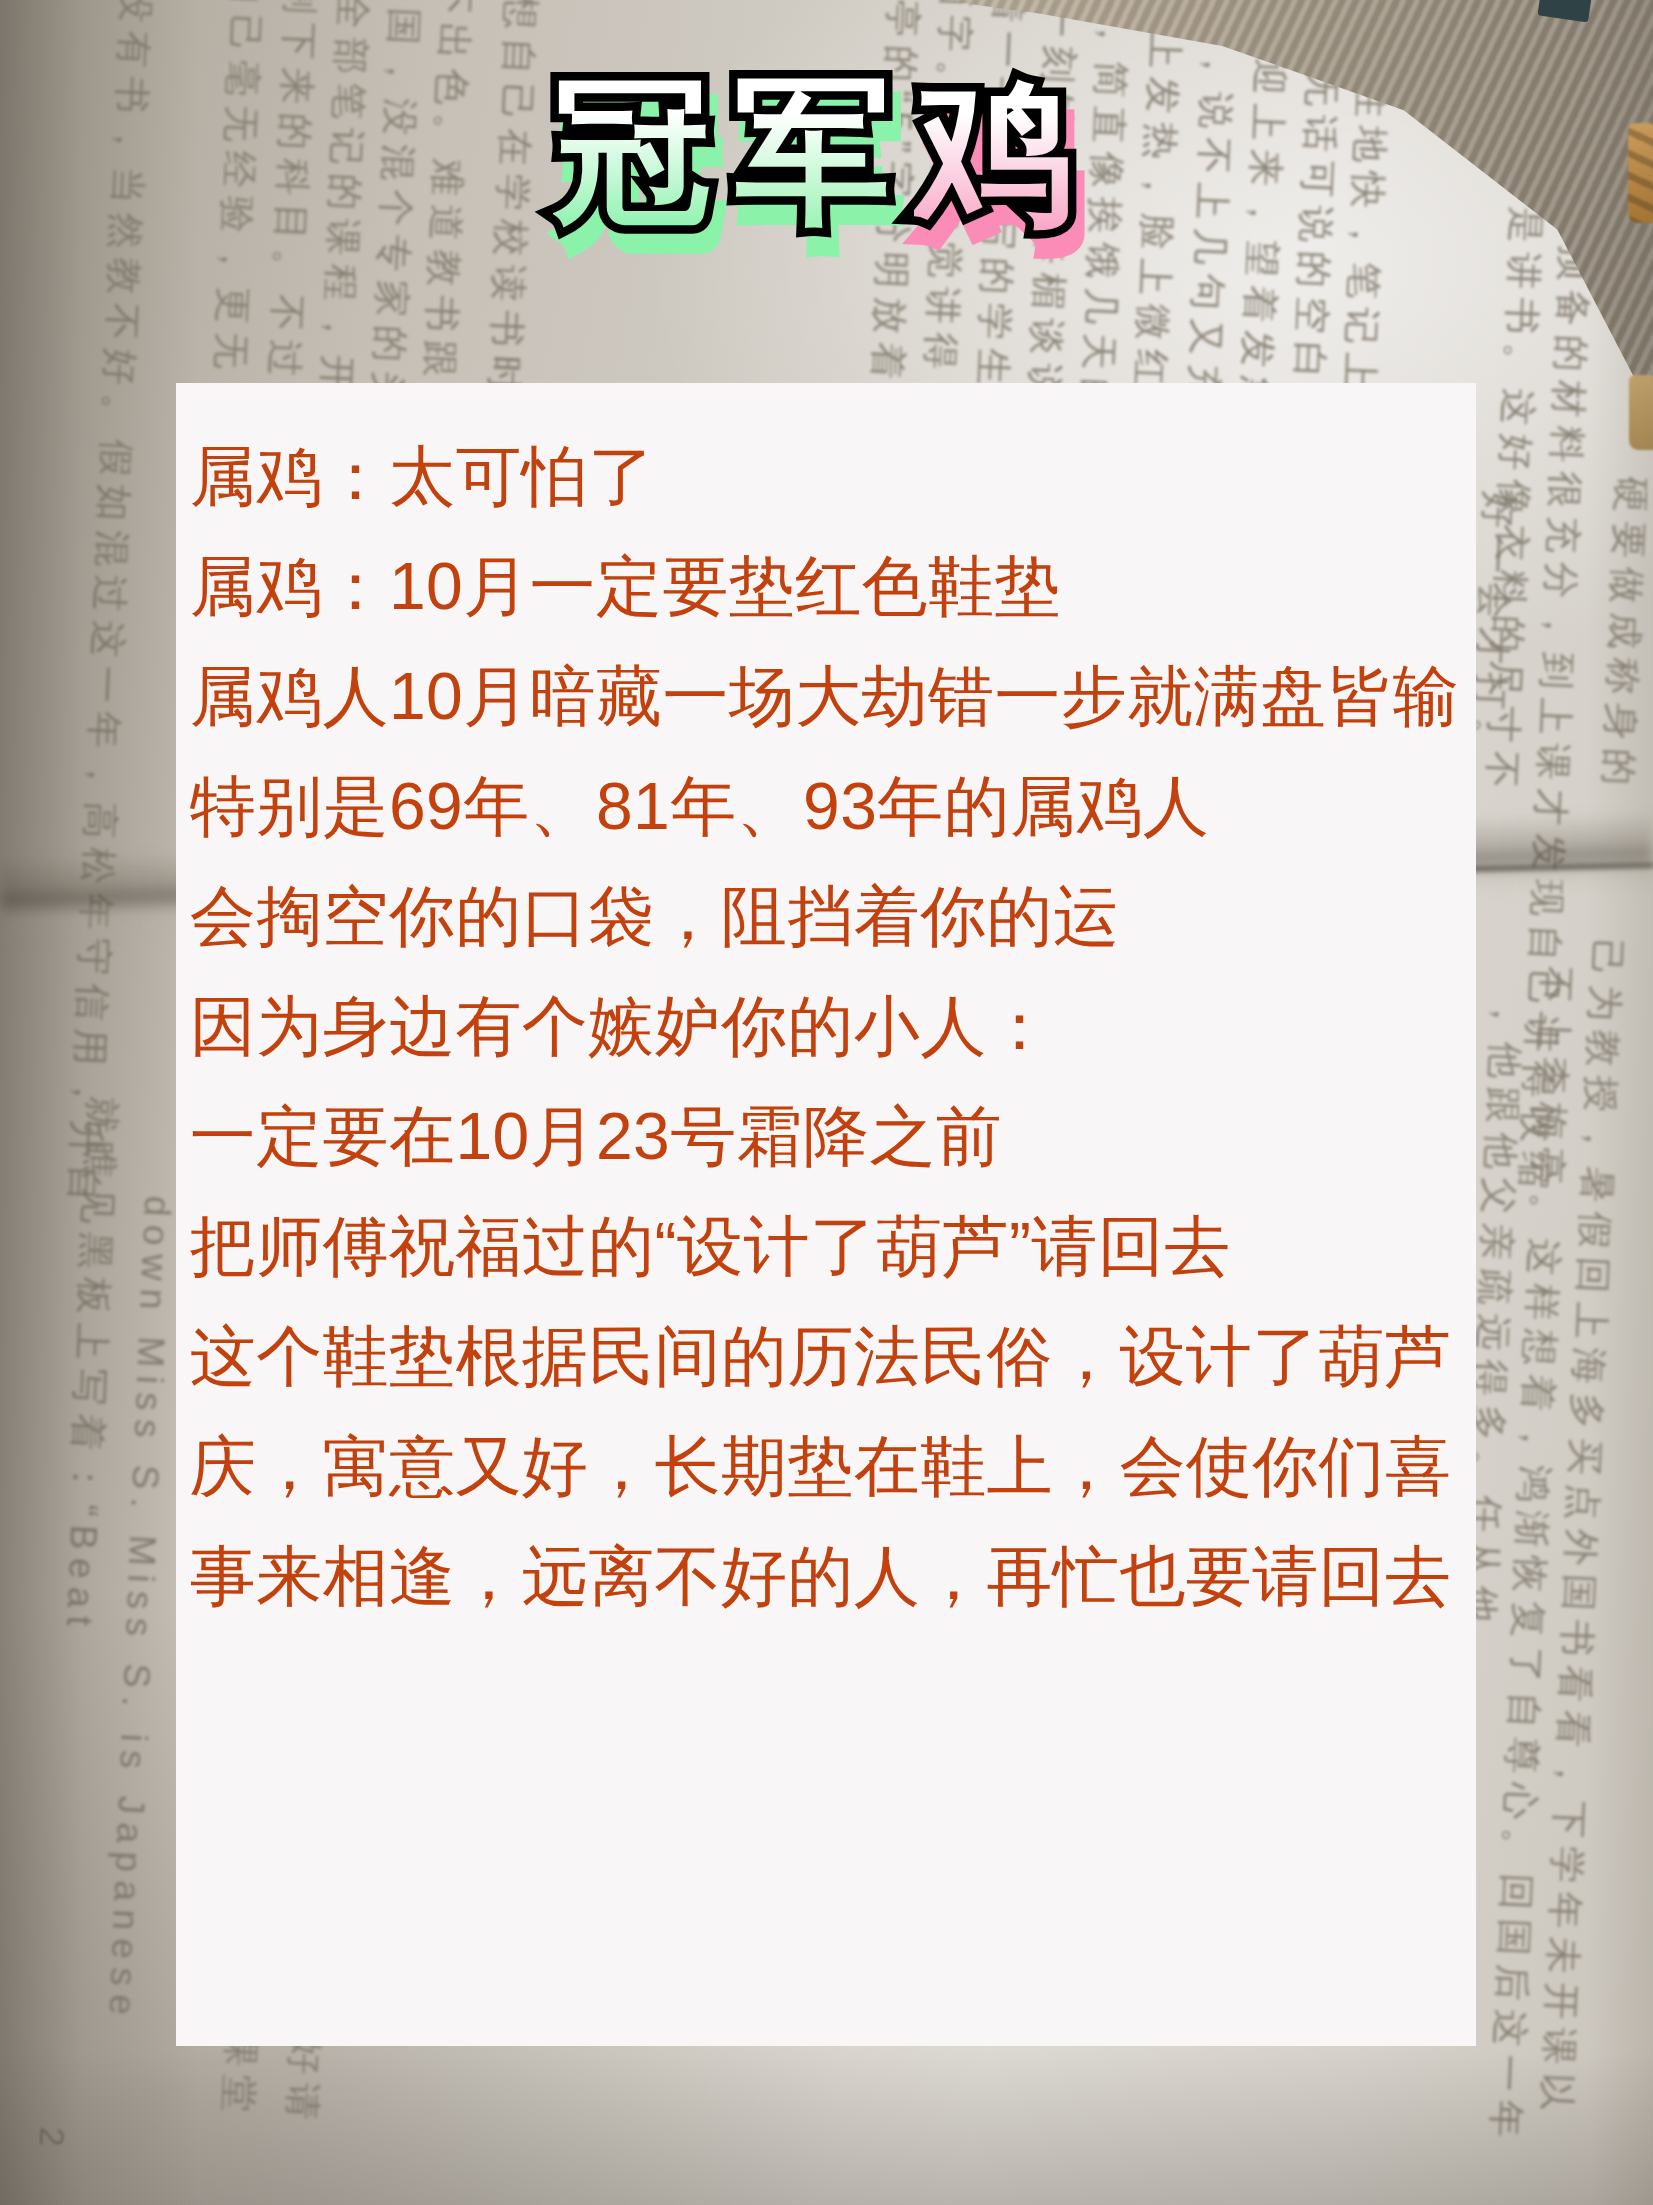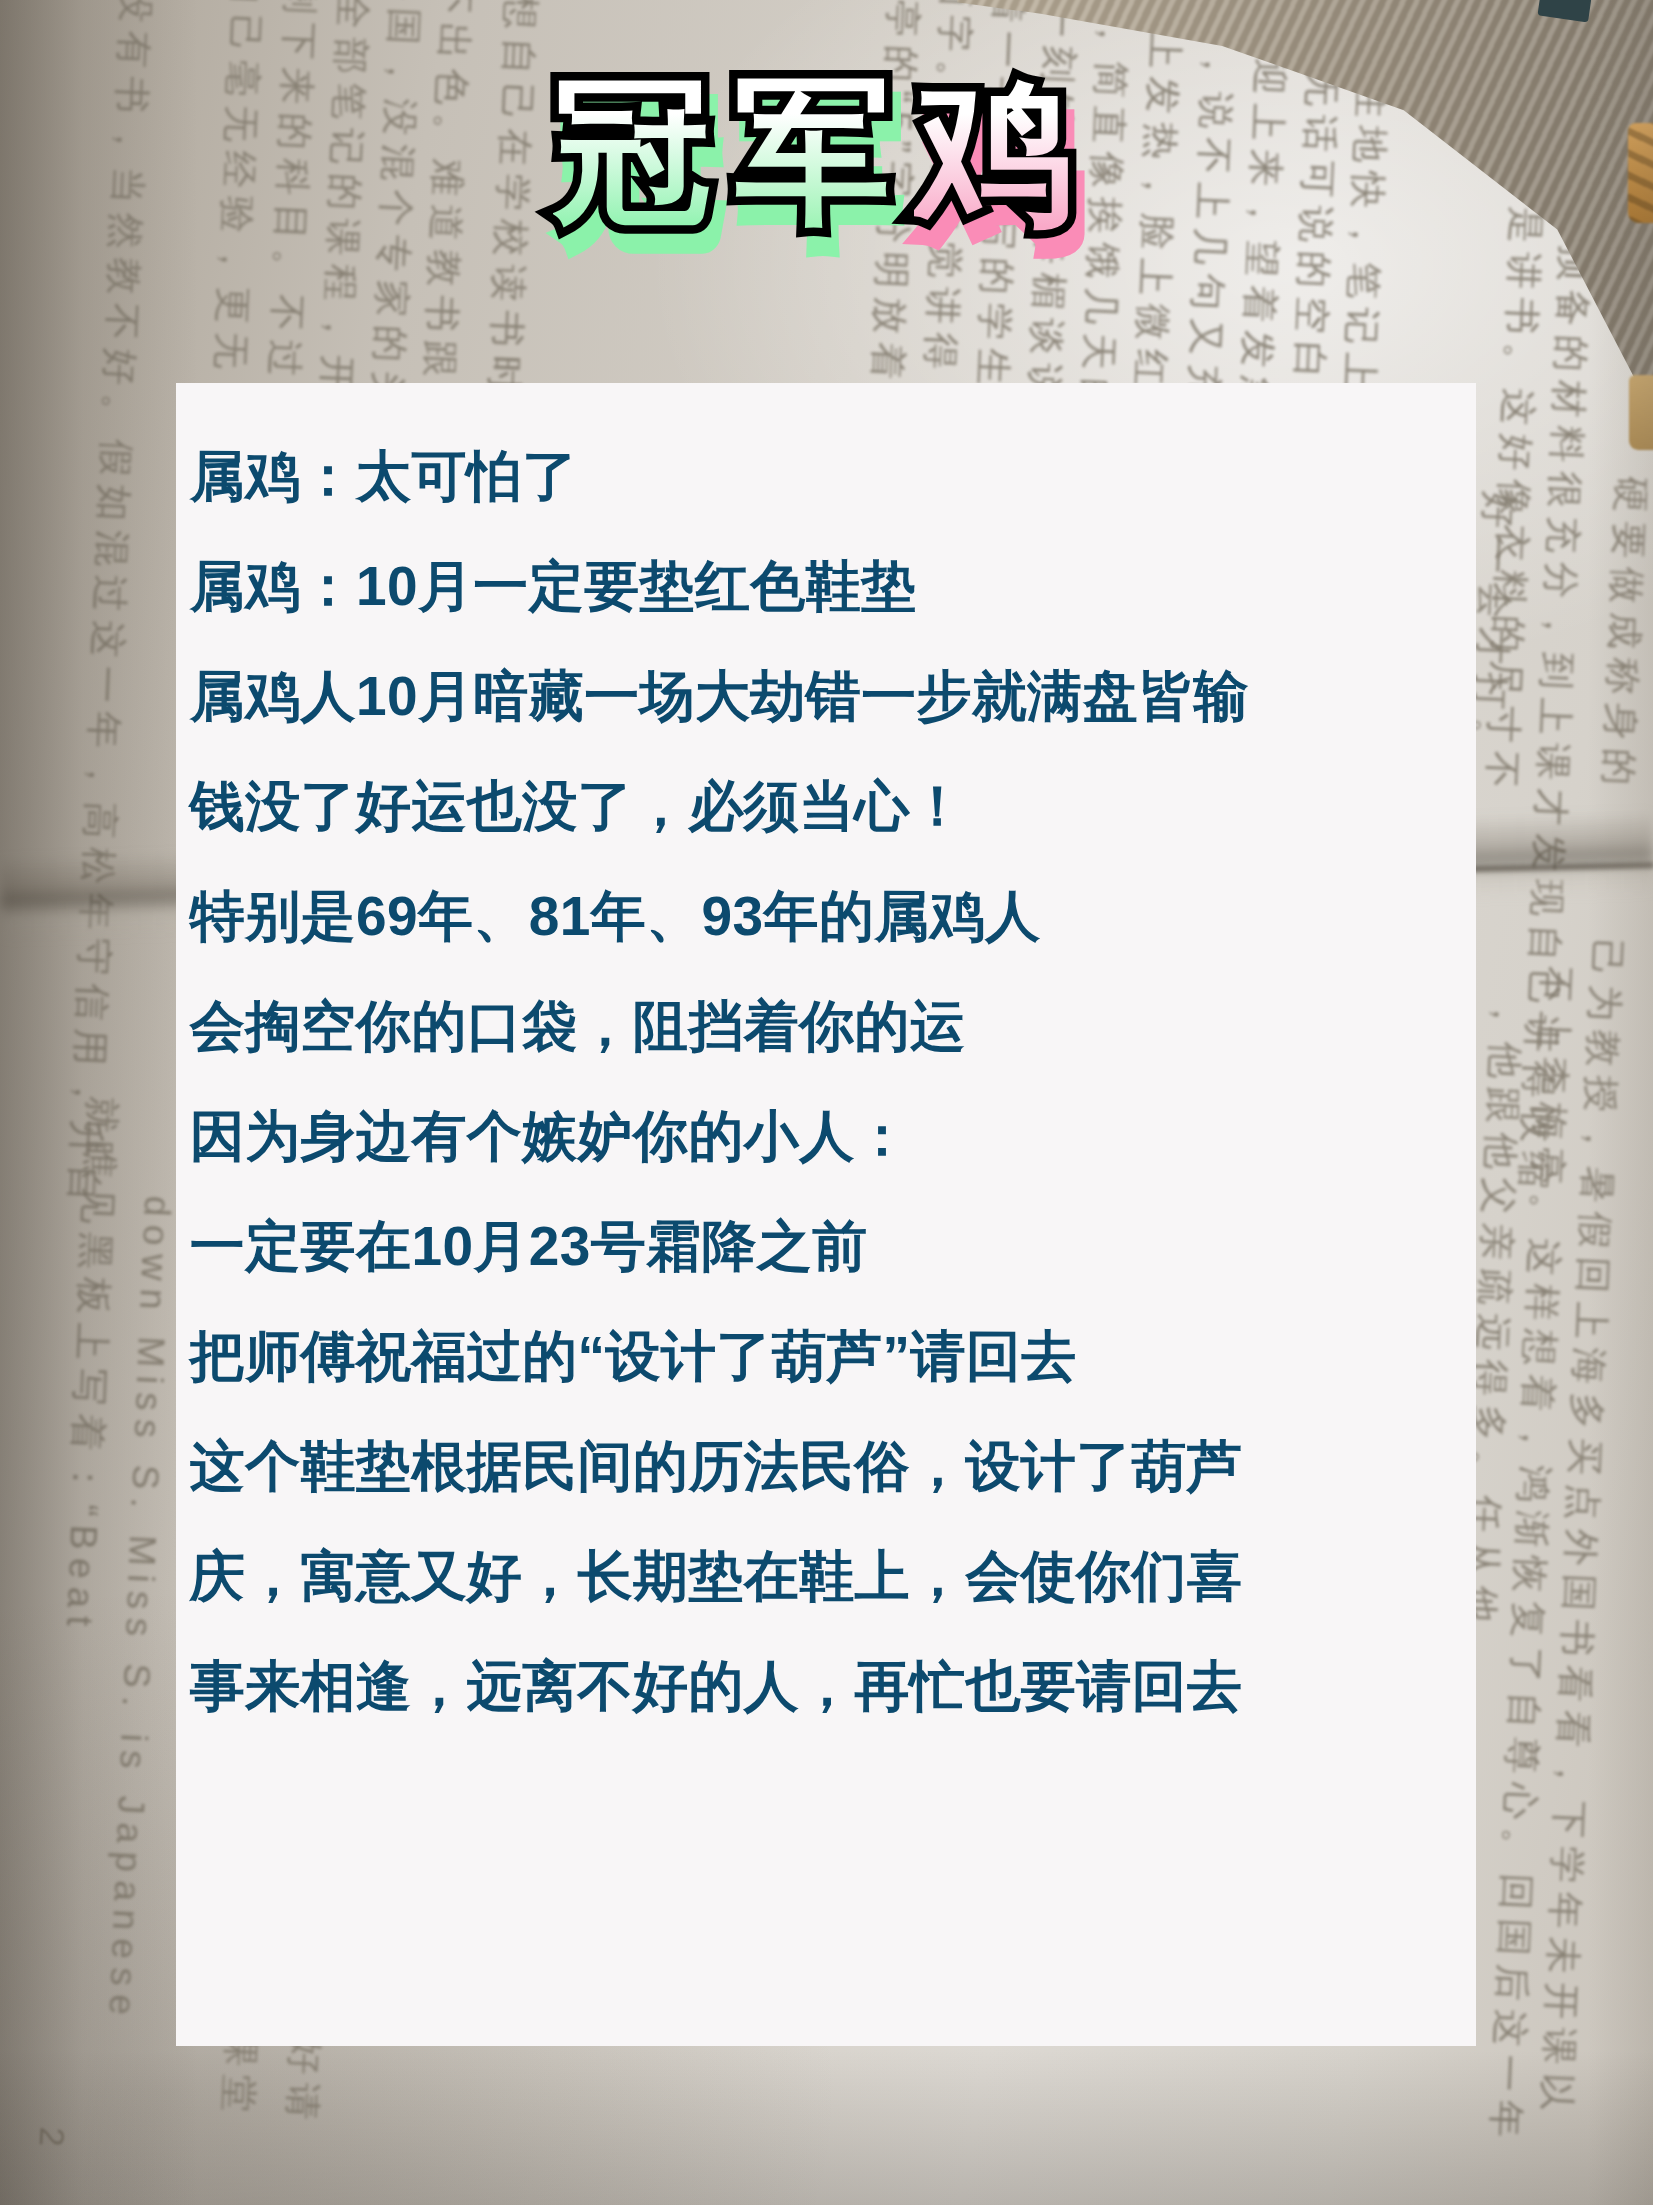--- a/index.html
+++ b/index.html
@@ -55,21 +55,21 @@
       linear-gradient(90deg, rgba(56,50,42,.40), rgba(56,50,42,.14) 5%, transparent 12%),
       linear-gradient(0deg, rgba(56,50,42,.22), transparent 7%),
       linear-gradient(270deg, rgba(120,112,100,.18), transparent 4%);}
   
   .caption-panel{
     position:absolute;left:176px;top:383px;width:1300px;height:1663px;z-index:4;
     background:#f8f6f7;box-sizing:border-box;padding:38px 12.3px 0 13.8px;overflow:hidden;
   }
   .cap-line{
     height:110px;line-height:110px;white-space:nowrap;
-    font-size:55px;color:#0c4a6e;font-weight:700;letter-spacing:0.4px;
+    font-size:66px;color:#c2410c;font-weight:400;letter-spacing:0.4px;
     font-family:"Liberation Sans",sans-serif;
   }
   
   .post-title{
     position:absolute;left:553px;top:66px;z-index:5;display:flex;gap:7.7px;
     font-weight:900;font-family:"Liberation Sans",sans-serif;
   }
   .tchar{position:relative;display:inline-block;width:173px;height:182px;font-size:158px;line-height:1.08;}
   .tchar>span{position:absolute;left:0;top:0;}
   .t-sh{color:var(--sh);-webkit-text-stroke:15.3px var(--sh);transform:translate(9.2px,20.7px);}
@@ -122,21 +122,20 @@
   <div class="wedge-1"></div>
   <div class="wedge-2"></div>
   <div class="spine-band"></div>
   <div class="spine-line"></div>
   <div class="lighting"></div>
 
   <div class="caption-panel">
       <div class="cap-line">属鸡：太可怕了</div>
       <div class="cap-line">属鸡：10月一定要垫红色鞋垫</div>
       <div class="cap-line">属鸡人10月暗藏一场大劫错一步就满盘皆输</div>
-      <div class="cap-line">钱没了好运也没了，必须当心！</div>
       <div class="cap-line">特别是69年、81年、93年的属鸡人</div>
       <div class="cap-line">会掏空你的口袋，阻挡着你的运</div>
       <div class="cap-line">因为身边有个嫉妒你的小人：</div>
       <div class="cap-line">一定要在10月23号霜降之前</div>
       <div class="cap-line">把师傅祝福过的“设计了葫芦”请回去</div>
       <div class="cap-line">这个鞋垫根据民间的历法民俗，设计了葫芦</div>
       <div class="cap-line">庆，寓意又好，长期垫在鞋上，会使你们喜</div>
       <div class="cap-line">事来相逢，远离不好的人，再忙也要请回去</div>
     </div>
 

